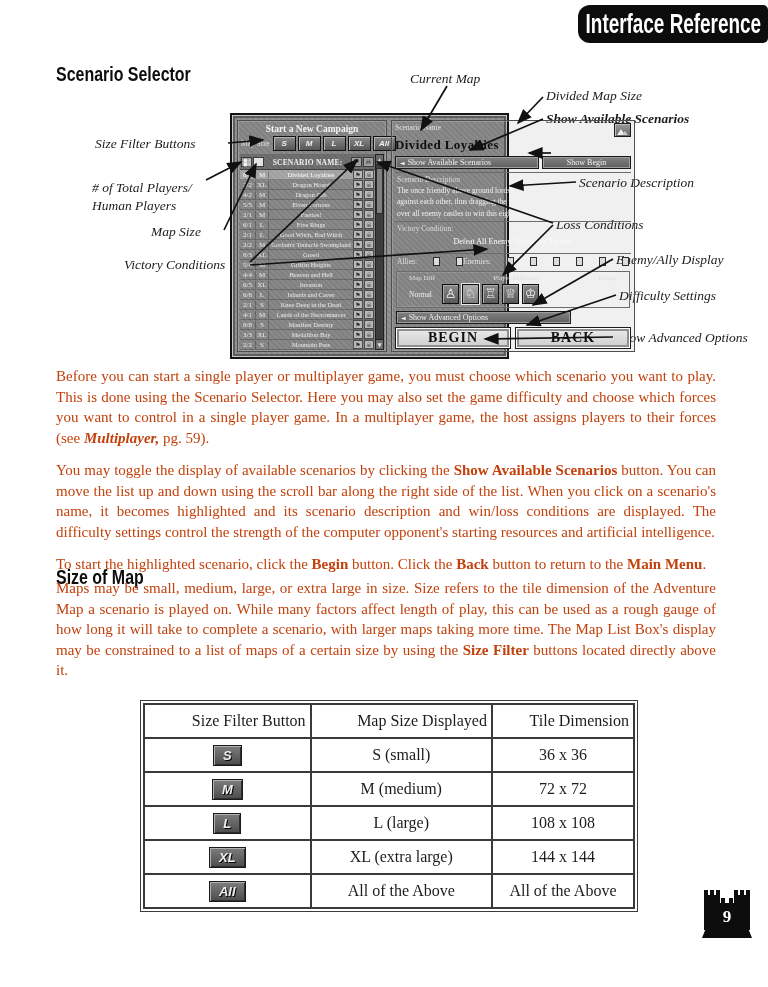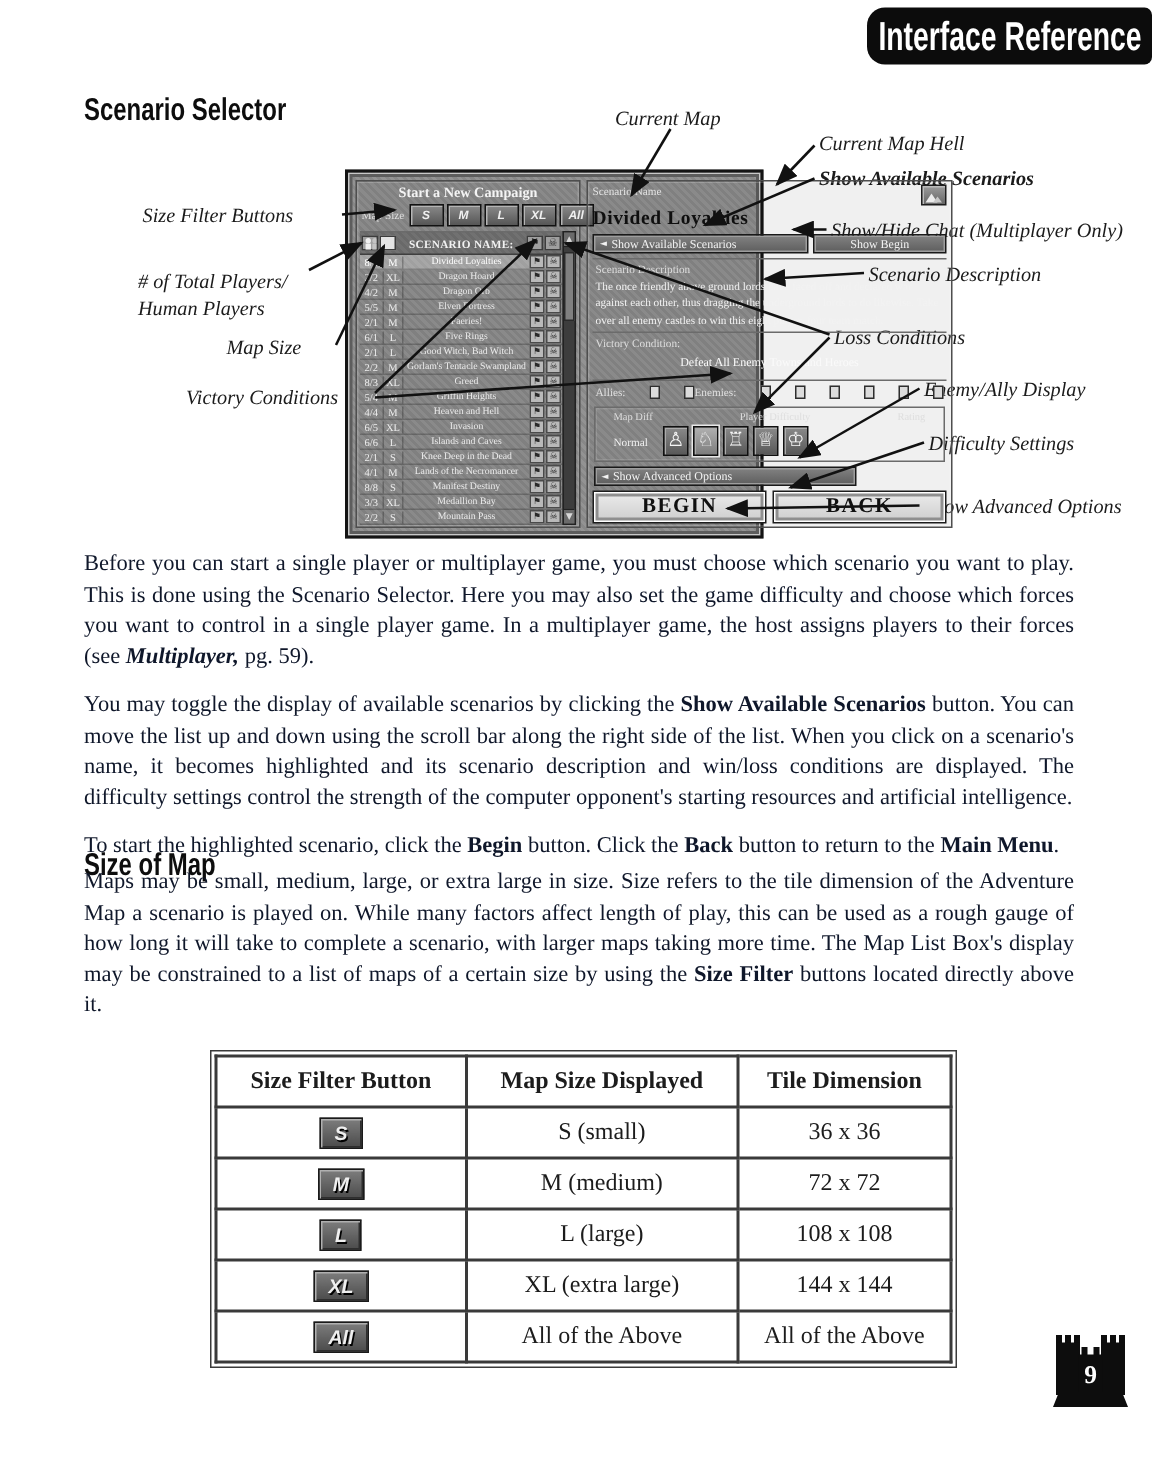--- a/index.html
+++ b/index.html
@@ -91,55 +91,54 @@
   .chess.sel{background:linear-gradient(#b0b0b0,#7d7d7d);outline:1px solid #e8e8e8;}
   .rating{font:7.5px "Liberation Serif",serif;color:#f0f0f0;margin-left:auto;}
   .adv{margin:1px 1px 3px;width:70%;}
   .bb-row{display:flex;gap:4px;margin-top:auto;}
   .bigbtn{flex:1;background:linear-gradient(#ececec,#cdcdcd);border:1px solid #1c1c1c;
           box-shadow:inset 0 0 0 1px #fff, inset 0 0 0 3px #8f8f8f;color:#101010;
           font:bold 14px "Liberation Serif",serif;text-align:center;padding:2px 0;letter-spacing:1px;}
 
   
   .bodyblock{position:absolute;left:56px;width:660px;text-align:justify;
-             font:15px/1.37 "Liberation Serif",serif;color:#0f172a;}
+             font:15px/1.37 "Liberation Serif",serif;color:#c2410c;}
   .bodyblock p{margin:0 0 12px;}
   .run{white-space:pre-wrap;}
   .run.b{font-weight:bold;}
   .run.bi{font-weight:bold;font-style:italic;}
 
   
   .tablewrap{position:absolute;left:140px;top:700px;width:498px;border:1px solid #3a3a3a;padding:2px;box-sizing:border-box;}
   table.sizes{border-collapse:collapse;width:100%;border:2px solid #3a3a3a;}
   table.sizes th,table.sizes td{border:2px solid #3a3a3a;text-align:center;font:16px "Liberation Serif",serif;
         color:#1c1c1c;padding:5px 4px;height:22px;}
-  table.sizes th{font-weight:bold;}
+  table.sizes th{font-weight:normal;text-align:right;}
   col.c1{width:34%;} col.c2{width:37%;} col.c3{width:29%;}
   .fbtn{display:inline-block;background:linear-gradient(#7d7d7d,#4b4b4b);border:1px solid #1a1a1a;
         box-shadow:inset 1px 1px 0 #b0b0b0, inset -1px -1px 0 #2e2e2e;color:#efefef;
         font:bold italic 13px "Liberation Sans",sans-serif;padding:2px 9px;text-shadow:1px 1px 0 #000;}
 
   
   .castle{position:absolute;left:702px;top:886px;width:50px;height:54px;}
 </style>
 </head>
 <body>
 
 <div class="banner">
   <span>Interface Reference</span>
 </div>
 
 <div class="h1" style="left:56px;top:62px;">Scenario Selector</div>
 
 <div class="figure">
 
   <div class="co" style="left:410px;top:3px;">Current Map</div>
-  <div class="co" style="left:546px;top:20px;">Current Map Hell</div>
+  <div class="co" style="left:546px;top:20px;">Divided Map Size</div>
   <div class="co b" style="left:546px;top:43px;">Show Available Scenarios</div>
-  <div class="co" style="left:554px;top:78px;">Show/Hide Chat (Multiplayer Only)</div>
   <div class="co" style="left:579px;top:107px;">Scenario Description</div>
   <div class="co" style="left:556px;top:149px;">Loss Conditions</div>
   <div class="co" style="left:616px;top:184px;">Enemy/Ally Display</div>
   <div class="co" style="left:619px;top:220px;">Difficulty Settings</div>
   <div class="co" style="left:616px;top:262px;">Show Advanced Options</div>
   <div class="co" style="left:95px;top:68px;">Size Filter Buttons</div>
   <div class="co" style="left:92px;top:112px;"># of Total Players/</div>
   <div class="co" style="left:92px;top:130px;">Human Players</div>
   <div class="co" style="left:151px;top:156px;">Map Size</div>
   <div class="co" style="left:124px;top:189px;">Victory Conditions</div>

